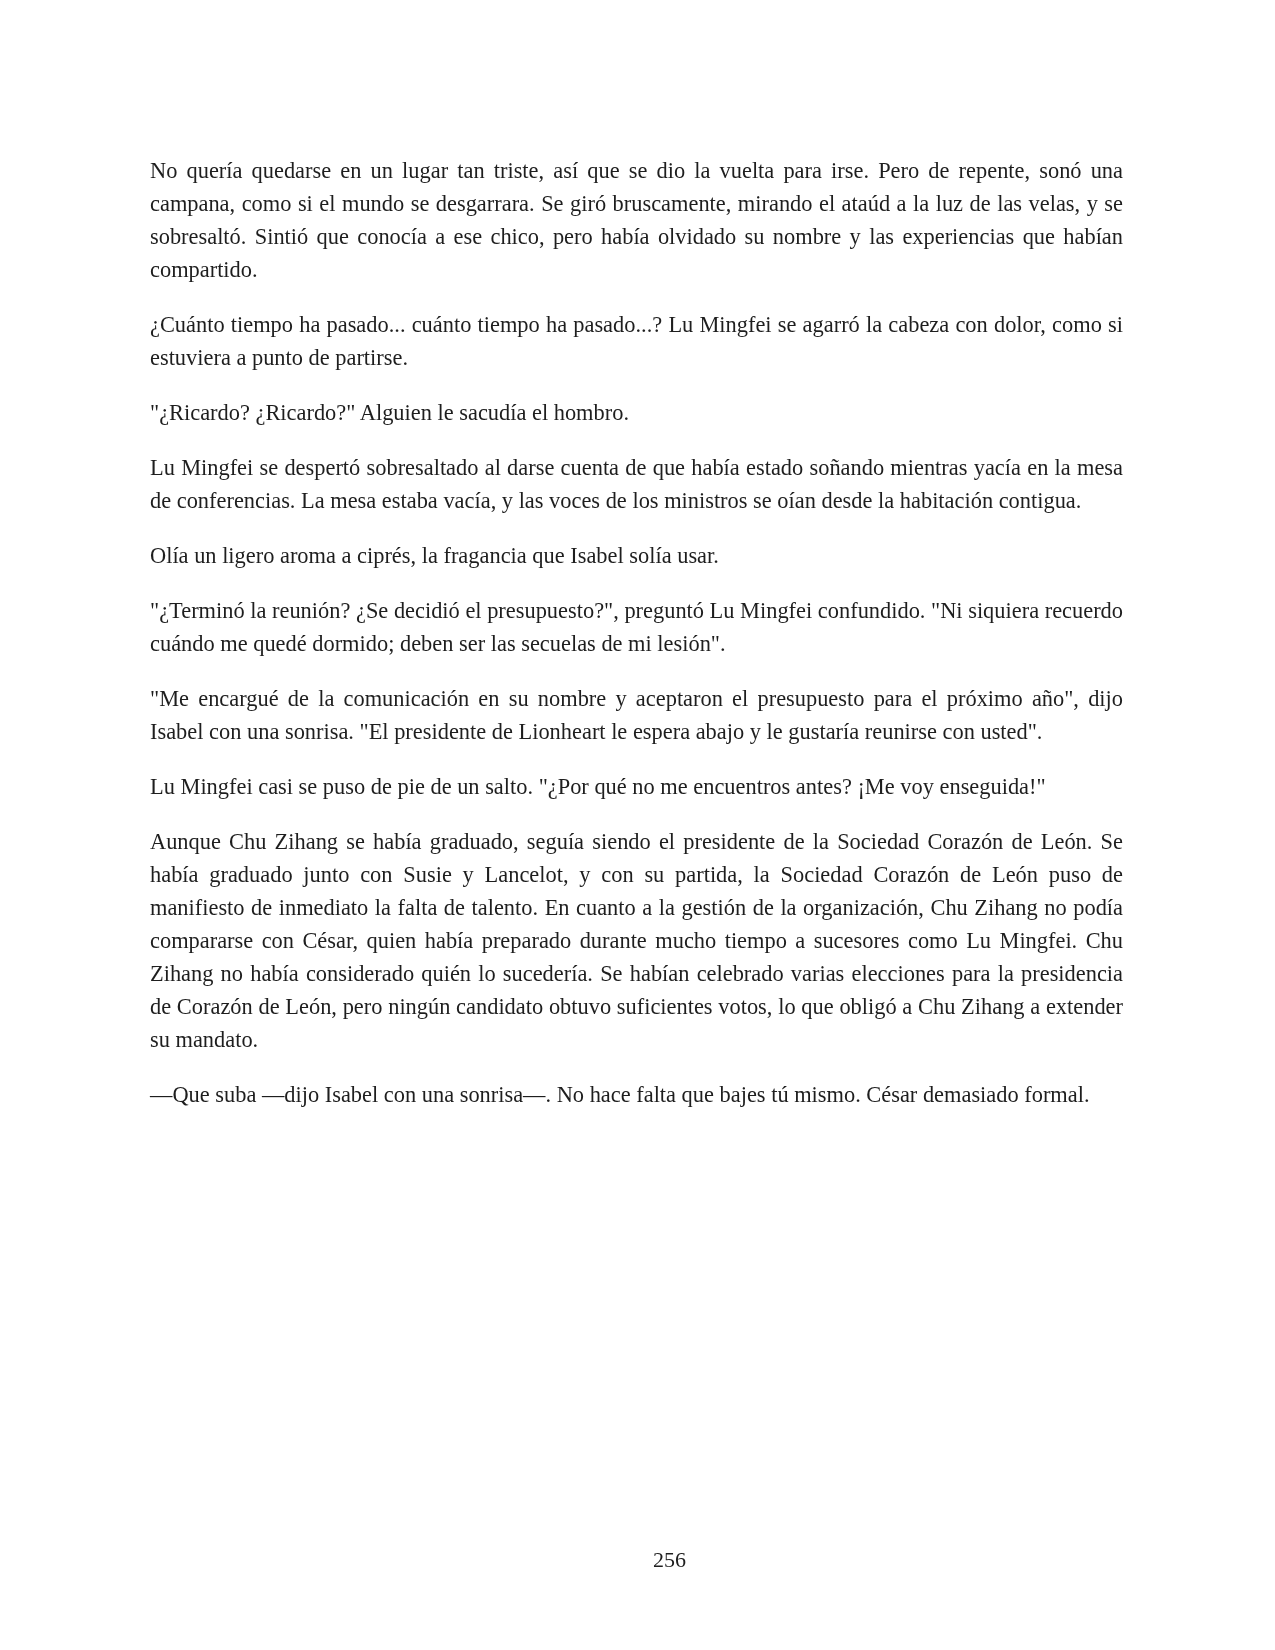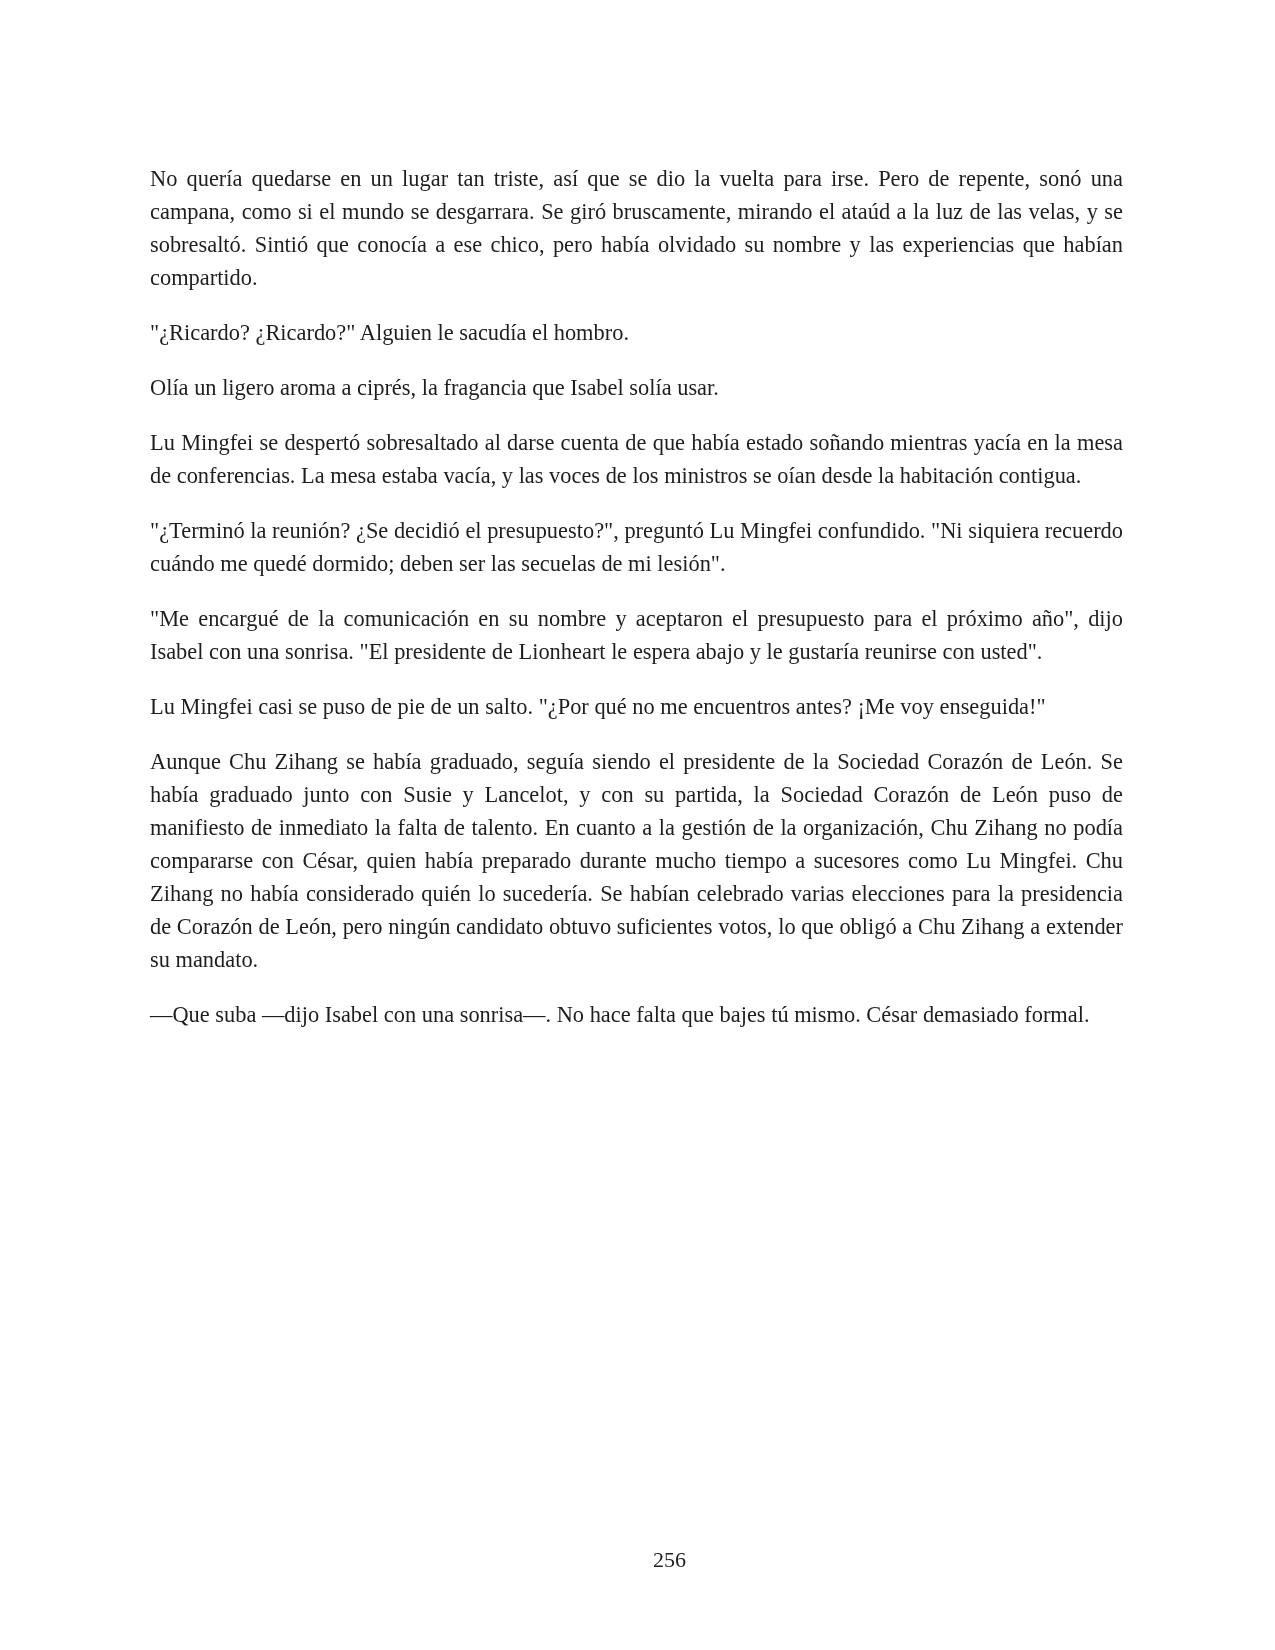--- a/index.html
+++ b/index.html
@@ -17,44 +17,45 @@
       position: absolute;
       left: 150px;
       top: 146px;
       width: 973px;
       font-family: "Liberation Serif", "DejaVu Serif", serif;
       font-size: 22.4px;
       line-height: 33px;
       color: #1e1e1e;
     }
     .page p {
-      margin: 16px 0 22px 0;
+      margin: 8px 0 22px 0;
       text-align: justify;
     }
     .page-number {
       position: absolute;
       left: 0;
       width: 1275px;
       top: 1547px;
       text-align: center;
       font-family: "Liberation Serif", "DejaVu Serif", serif;
       font-size: 22px;
       line-height: 26px;
       color: #1e1e1e;
       padding-left: 32px;
     }
   </style>
 </head>
 <body>
 
 <div class="page">
   <p>No quería quedarse en un lugar tan triste, así que se dio la vuelta para irse. Pero de repente, sonó una campana, como si el mundo se desgarrara. Se giró bruscamente, mirando el ataúd a la luz de las velas, y se sobresaltó. Sintió que conocía a ese chico, pero había olvidado su nombre y las experiencias que habían compartido.</p>
+  <p>¿Cuánto tiempo ha pasado... cuánto tiempo ha pasado...? Lu Mingfei se agarró la cabeza con dolor, como si estuviera a punto de partirse.</p>
   <p>"¿Ricardo? ¿Ricardo?" Alguien le sacudía el hombro.</p>
+  <p>Lu Mingfei se despertó sobresaltado al darse cuenta de que había estado soñando mientras yacía en la mesa de conferencias. La mesa estaba vacía, y las voces de los ministros se oían desde la habitación contigua.</p>
   <p>Olía un ligero aroma a ciprés, la fragancia que Isabel solía usar.</p>
-  <p>Lu Mingfei se despertó sobresaltado al darse cuenta de que había estado soñando mientras yacía en la mesa de conferencias. La mesa estaba vacía, y las voces de los ministros se oían desde la habitación contigua.</p>
   <p>"¿Terminó la reunión? ¿Se decidió el presupuesto?", preguntó Lu Mingfei confundido. "Ni siquiera recuerdo cuándo me quedé dormido; deben ser las secuelas de mi lesión".</p>
   <p>"Me encargué de la comunicación en su nombre y aceptaron el presupuesto para el próximo año", dijo Isabel con una sonrisa. "El presidente de Lionheart le espera abajo y le gustaría reunirse con usted".</p>
   <p>Lu Mingfei casi se puso de pie de un salto. "¿Por qué no me encuentros antes? ¡Me voy enseguida!"</p>
   <p>Aunque Chu Zihang se había graduado, seguía siendo el presidente de la Sociedad Corazón de León. Se había graduado junto con Susie y Lancelot, y con su partida, la Sociedad Corazón de León puso de manifiesto de inmediato la falta de talento. En cuanto a la gestión de la organización, Chu Zihang no podía compararse con César, quien había preparado durante mucho tiempo a sucesores como Lu Mingfei. Chu Zihang no había considerado quién lo sucedería. Se habían celebrado varias elecciones para la presidencia de Corazón de León, pero ningún candidato obtuvo suficientes votos, lo que obligó a Chu Zihang a extender su mandato.</p>
   <p>—Que suba —dijo Isabel con una sonrisa—. No hace falta que bajes tú mismo. César demasiado formal.</p>
 </div>
 
 <div class="page-number">256</div>
 
 </body></html>

